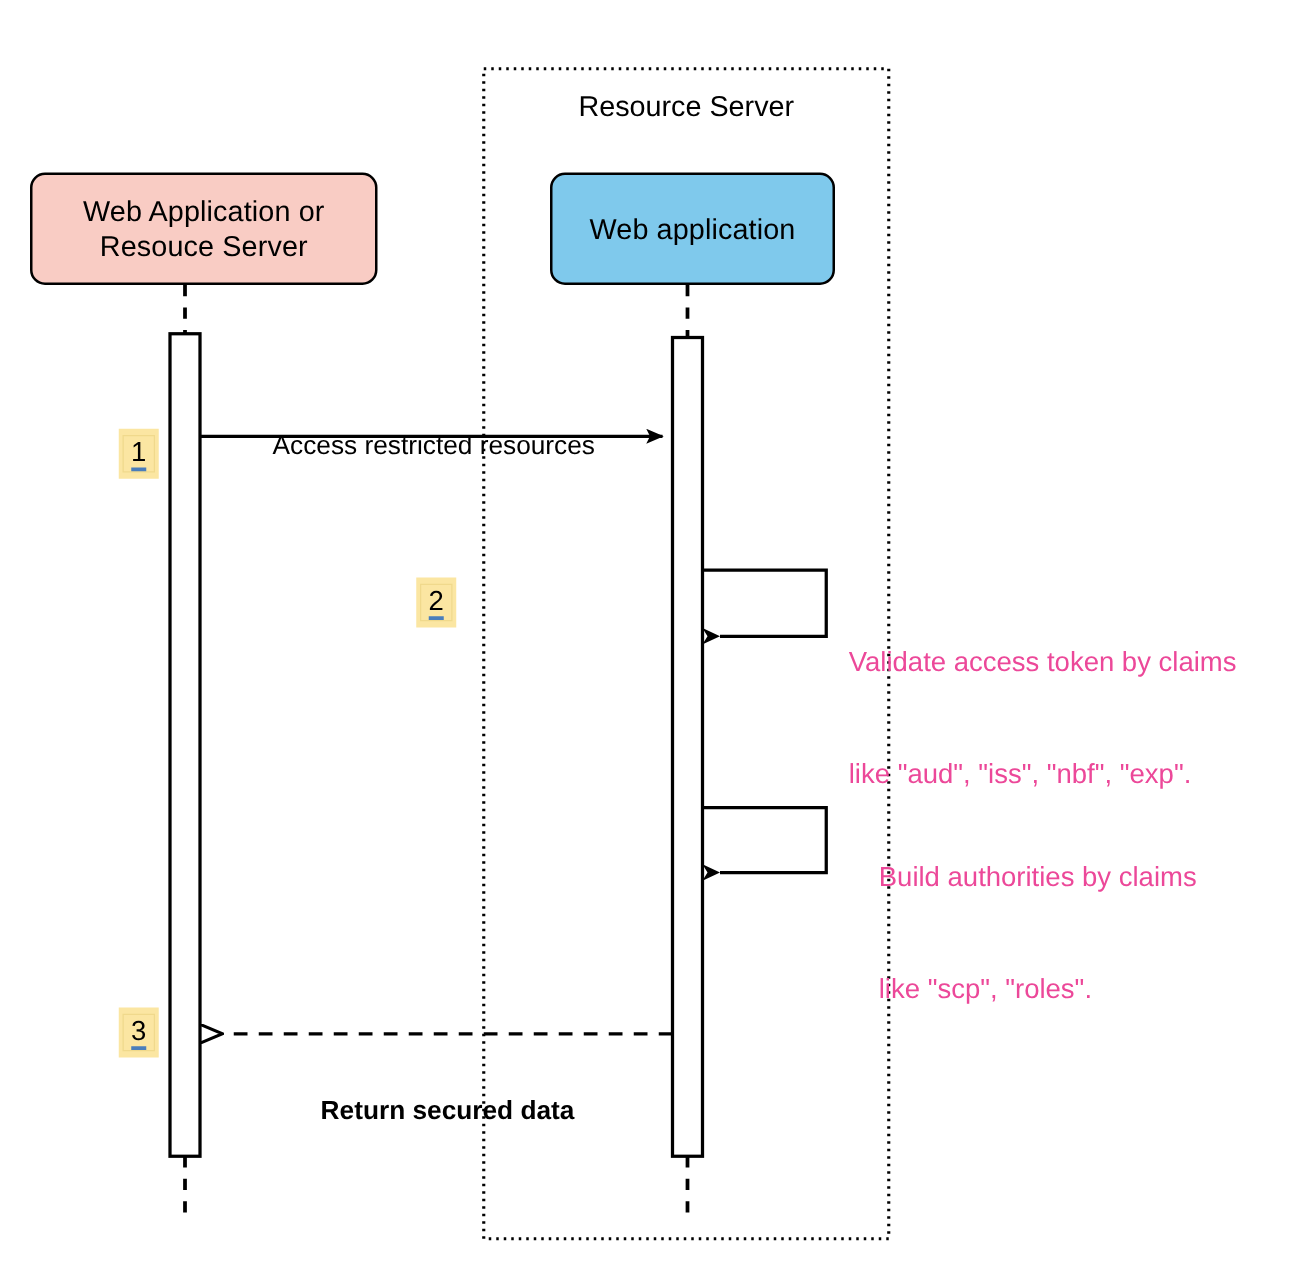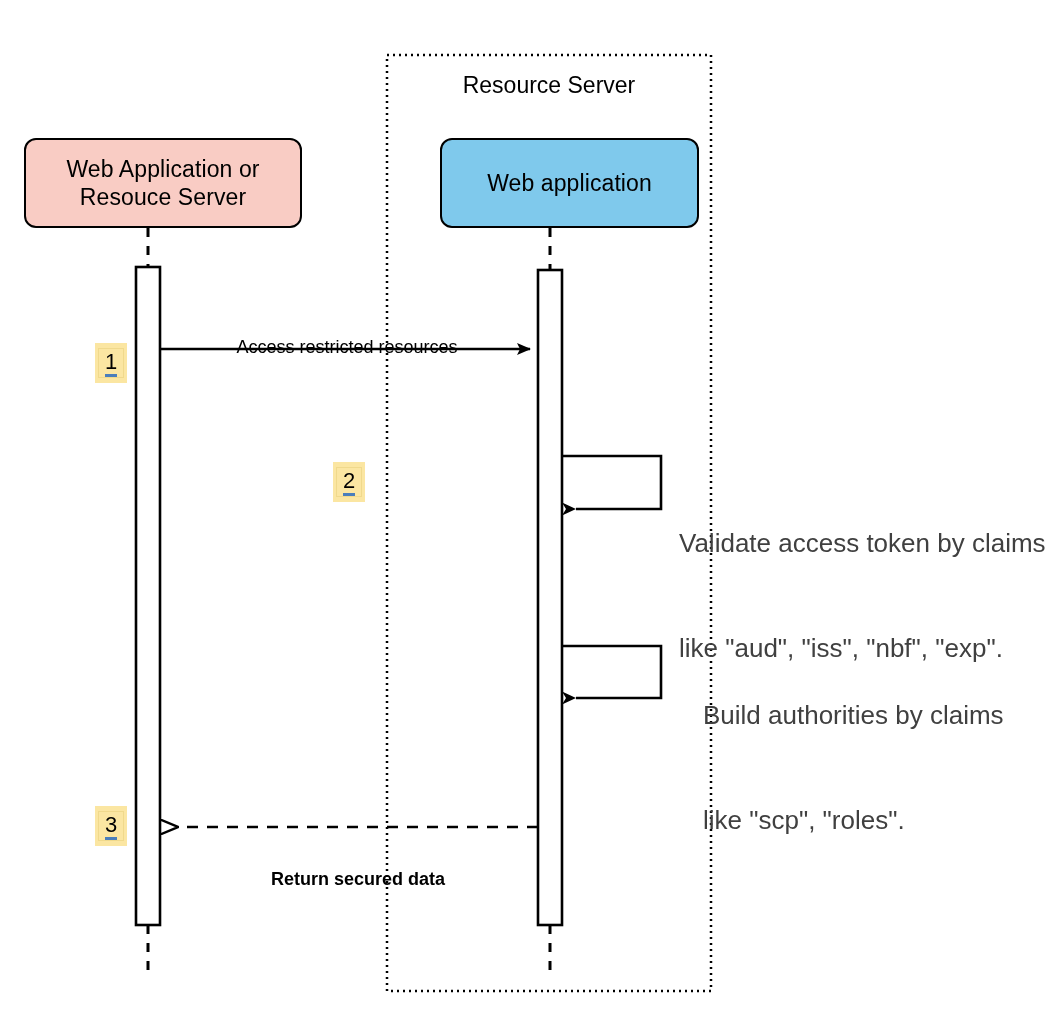--- a/index.html
+++ b/index.html
@@ -50,30 +50,30 @@
   }
   .group-title {
     position: absolute;
     text-align: center;
     font-size: 23px;
     color: #000000;
     white-space: nowrap;
   }
   .msg-label {
     position: absolute;
-    font-size: 18px;
+    font-size: 21px;
     color: #000000;
     text-align: center;
     line-height: 1.32;
     white-space: pre;
   }
   .note-label {
     position: absolute;
-    font-size: 26px;
-    color: #404040;
+    font-size: 22px;
+    color: #ec4899;
     text-align: left;
     line-height: 1.35;
     white-space: pre;
   }
   .step-marker {
     position: absolute;
     box-sizing: border-box;
     background: #fbe6a2;
     display: flex;
     align-items: center;
@@ -140,21 +140,21 @@
 
     <div class="group-title" style="left:387px; top:72px; width:324px;">Resource Server</div>
 
     <div class="node-box" style="left:24px; top:138px; width:278px; height:90px; background:#f9ccc4;">
       <div>
         <div>Web Application or</div>
         <div>Resouce Server</div>
       </div>
     </div>
 
-    <div class="node-box" style="left:440px; top:138px; width:259px; height:90px; background:#7fc9ec;">
+    <div class="node-box" style="left:440px; top:138px; width:228px; height:90px; background:#7fc9ec;">
       <div>Web application</div>
     </div>
 
     <div class="msg-label" style="left:160px; top:288px; width:374px;">
       <div>Access restricted resources</div>
     </div>
 
     <div class="step-marker" style="left:95px; top:343px; width:32px; height:40px;">
       <div class="step-inner">
         <span>1</span>

